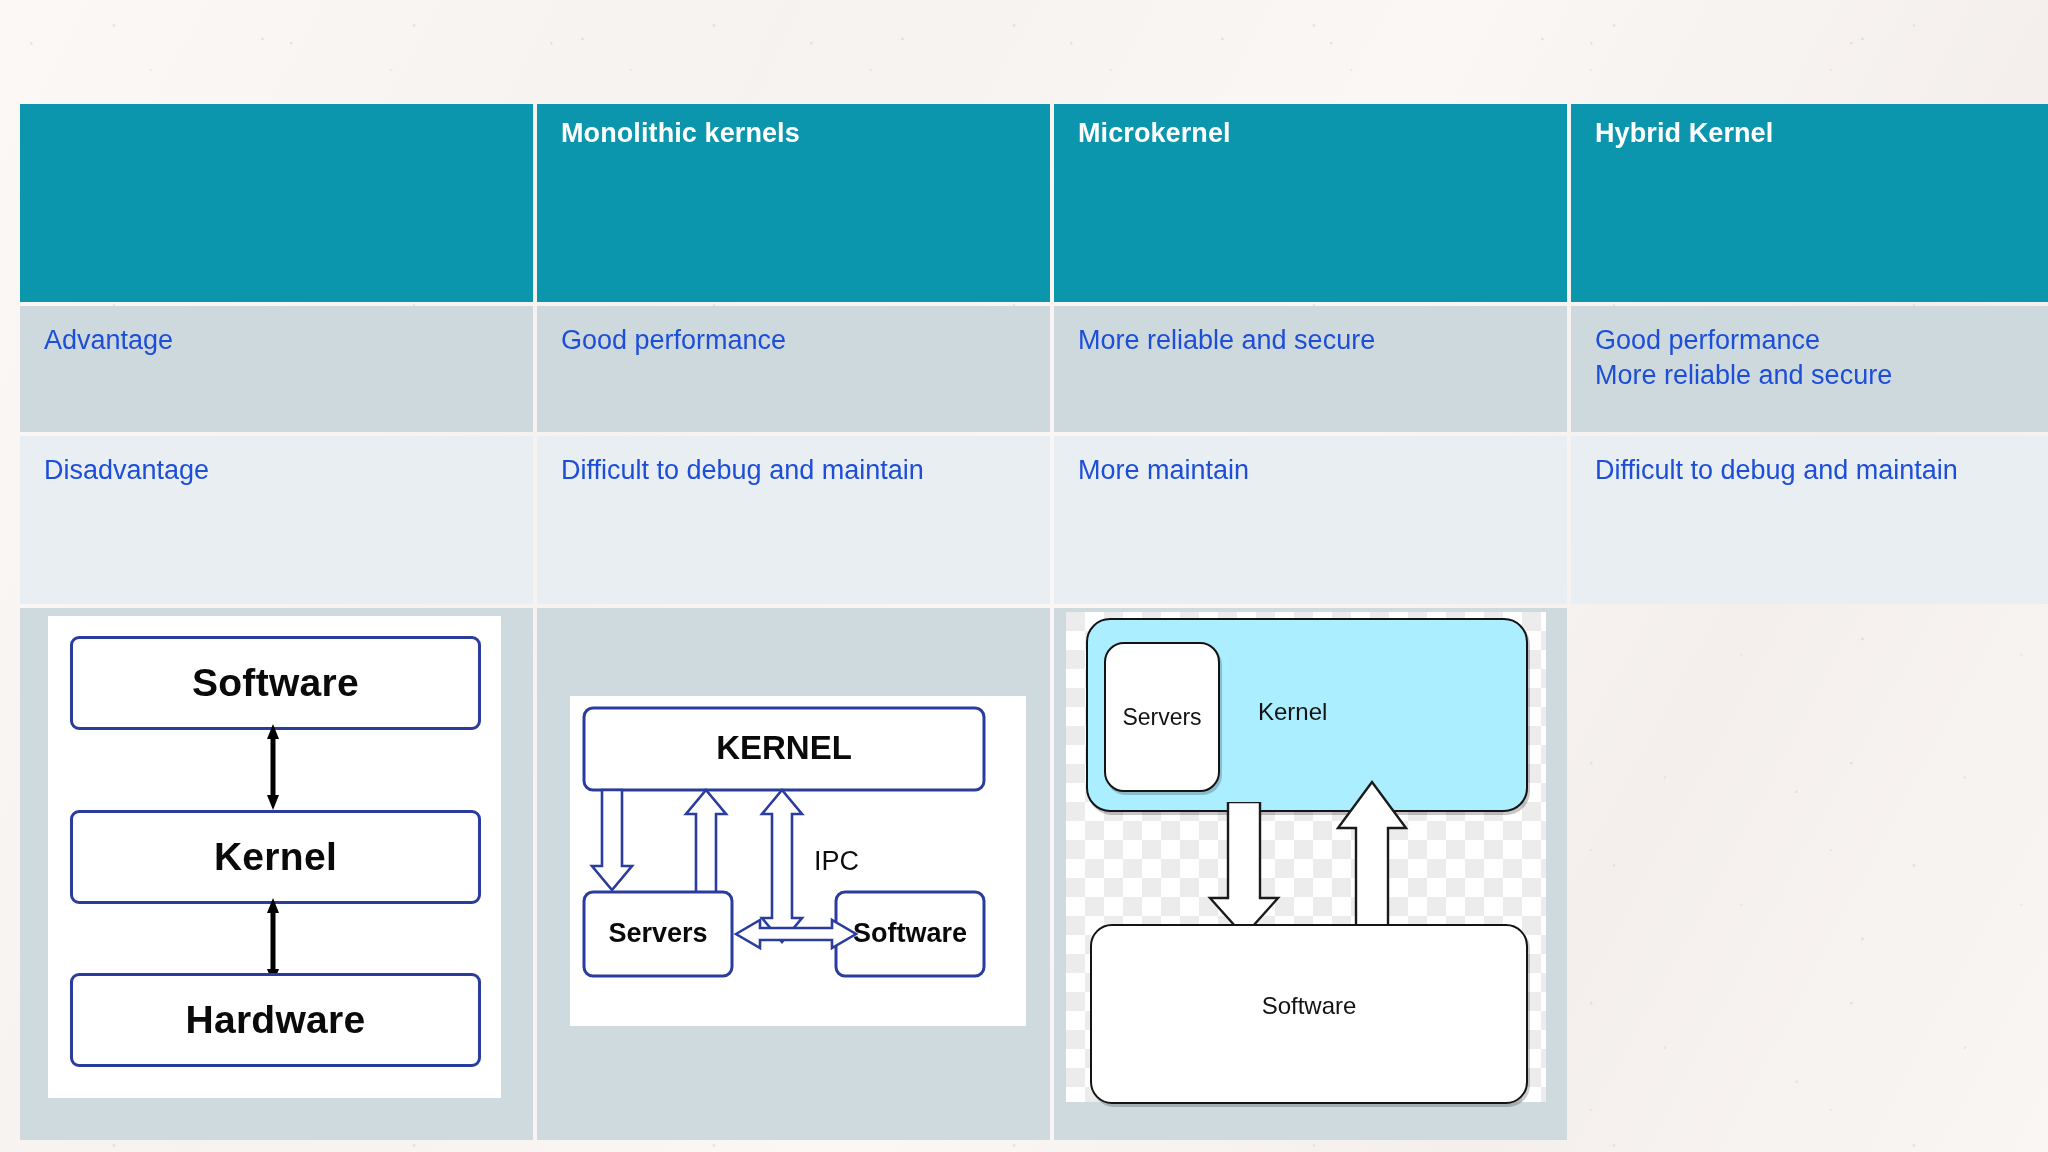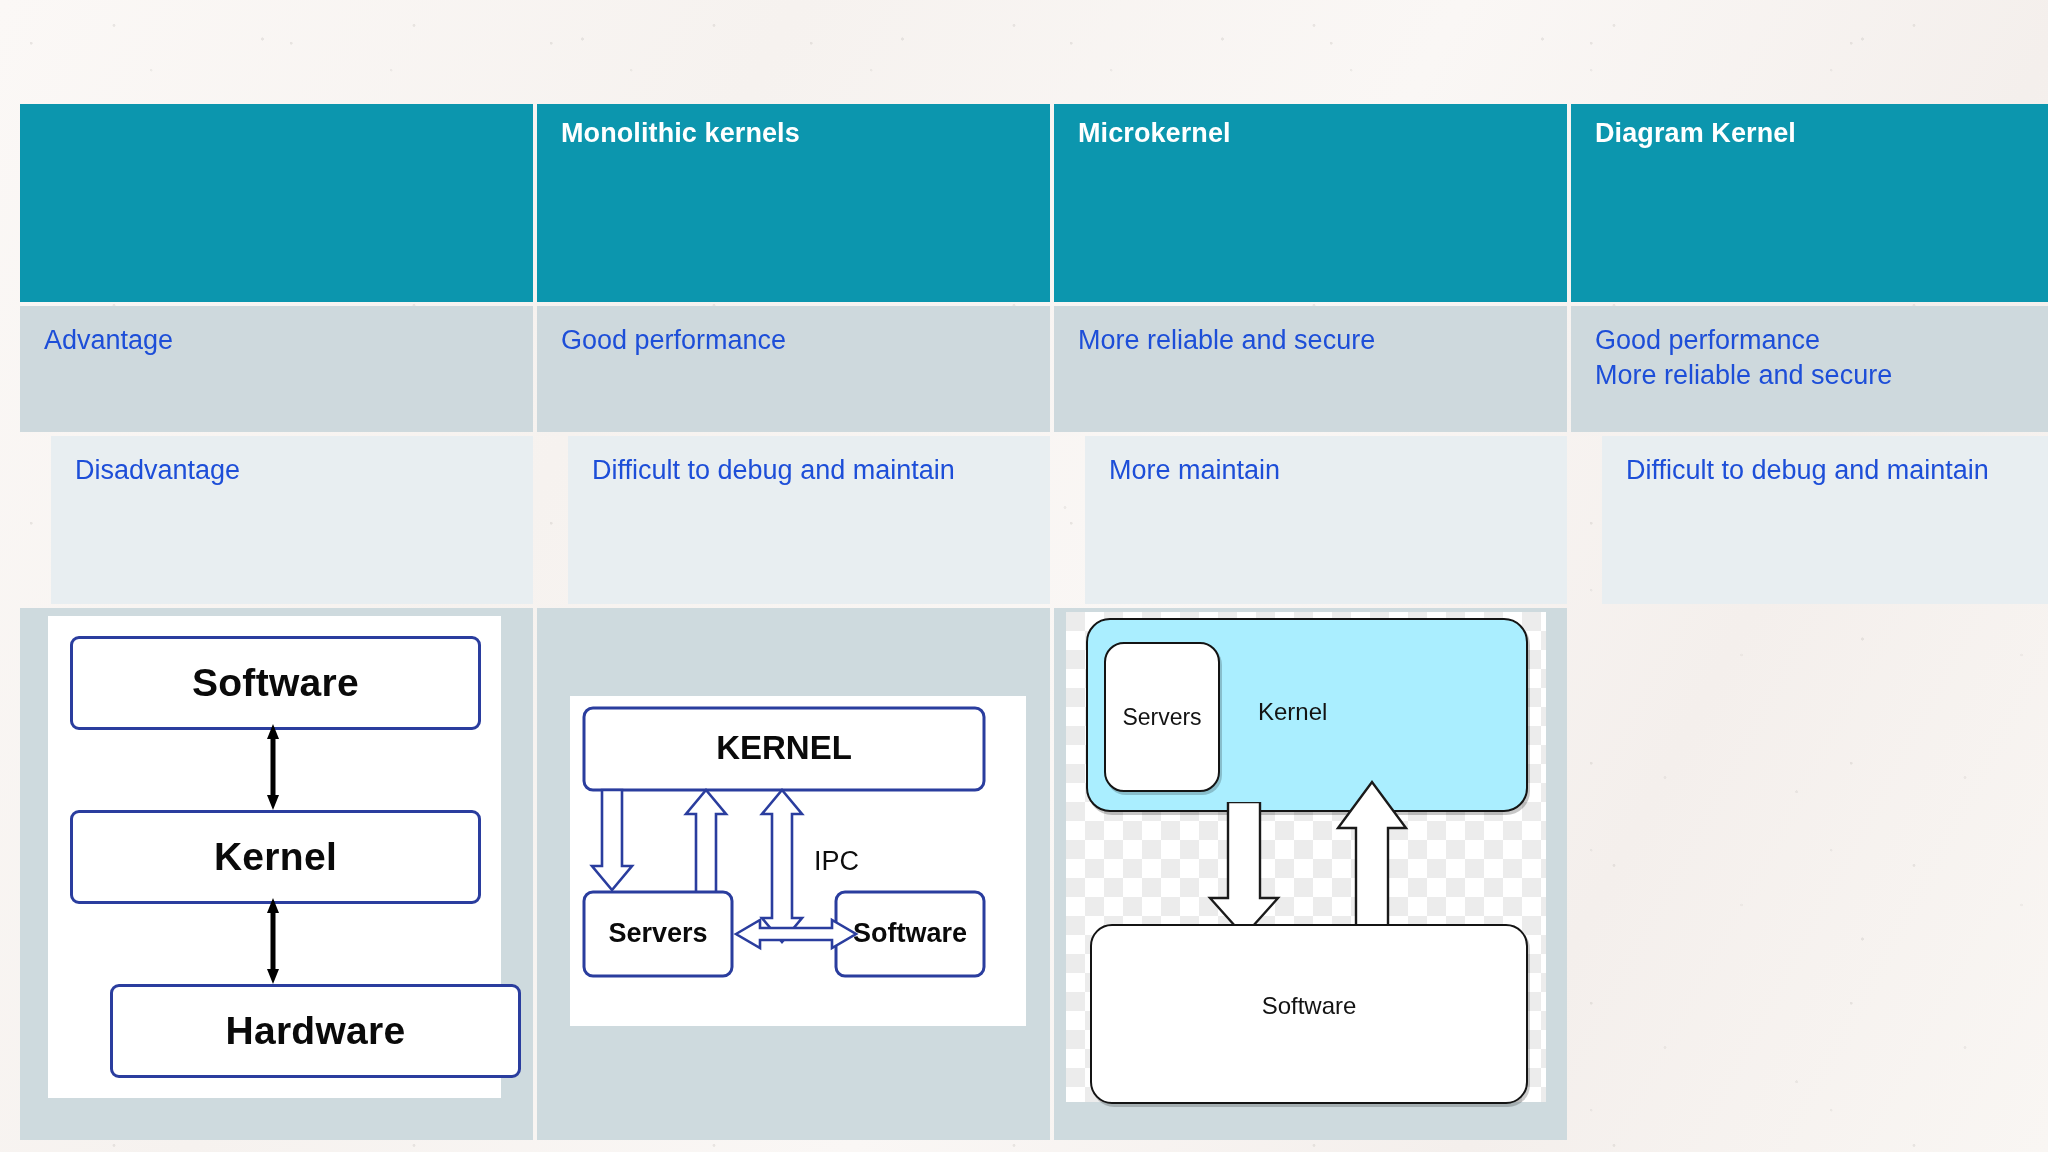--- a/index.html
+++ b/index.html
@@ -33,40 +33,40 @@
     grid-template-rows:198px 126px 168px 532px;
     gap:4px 4px;
   }
   .cell{position:relative;overflow:hidden;box-sizing:border-box;}
   .hdr{background:#0c96ae;text-align:center;}
   .hdr .htxt{
     position:absolute;left:24px;top:14px;
     color:#ffffff;font-size:27px;font-weight:bold;letter-spacing:.1px;
   }
   .band-a{background:#ced9dd;}
-  .band-b{background:#e8eef1;margin-left:31px;}
+  .band-b{background:#e8eef1;}
   .band-c{background:#cedade;}
   .ctxt{
     position:absolute;left:24px;top:17px;right:12px;
     color:#1d4ed8;font-size:27px;line-height:35px;white-space:pre-line;
   }
 
   
   #mono-canvas{
     position:absolute;left:28px;top:8px;width:453px;height:482px;background:#ffffff;
   }
   .mono-box{
     position:absolute;left:22px;width:405px;height:88px;
     background:#ffffff;border:3px solid #2a3d9e;border-radius:9px;
     display:flex;align-items:center;justify-content:center;
     font-size:39px;font-weight:bold;color:#0a0a0a;letter-spacing:.3px;
   }
   #mono-software{top:20px;}
   #mono-kernel{top:194px;}
-  #mono-hardware{top:368px;margin-left:40px;}
+  #mono-hardware{top:357px;}
   .mono-arrow{position:absolute;left:218px;width:14px;}
   #mono-arrow-1{top:108px;height:86px;}
   #mono-arrow-2{top:282px;height:86px;}
 
   
   #micro-canvas{
     position:absolute;left:33px;top:88px;width:456px;height:330px;background:#ffffff;
   }
 
   
@@ -113,21 +113,21 @@
   <div class="cell hdr">
     <div class="htxt"></div>
   </div>
   <div class="cell hdr">
     <div class="htxt">Monolithic kernels</div>
   </div>
   <div class="cell hdr">
     <div class="htxt">Microkernel</div>
   </div>
   <div class="cell hdr">
-    <div class="htxt">Diagram Kernel</div>
+    <div class="htxt">Hybrid Kernel</div>
   </div>
 
   <div class="cell band-a">
     <div class="ctxt">Advantage</div>
   </div>
   <div class="cell band-a">
     <div class="ctxt">Good performance</div>
   </div>
   <div class="cell band-a">
     <div class="ctxt">More reliable and secure</div>

